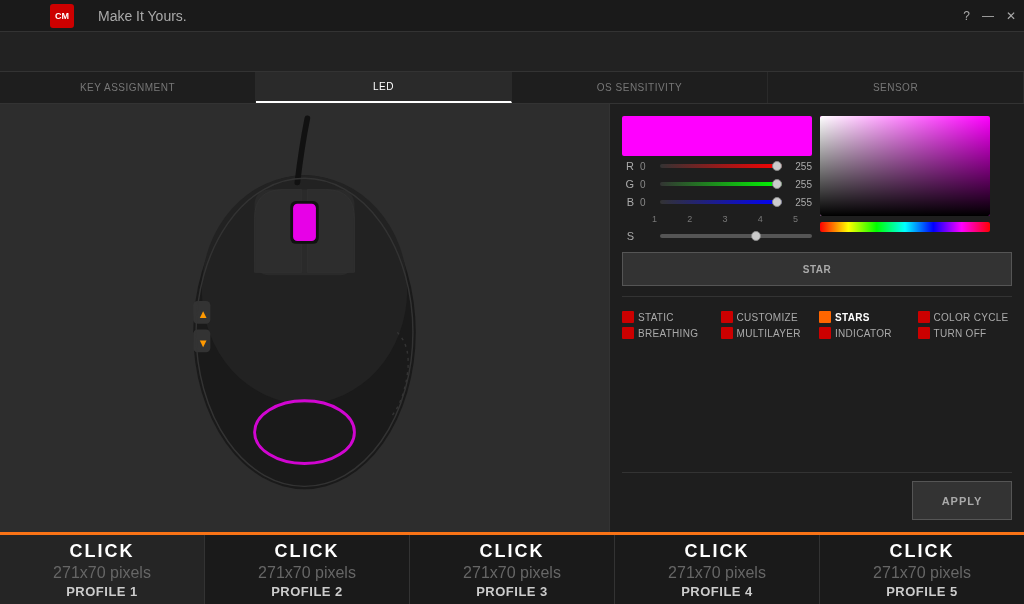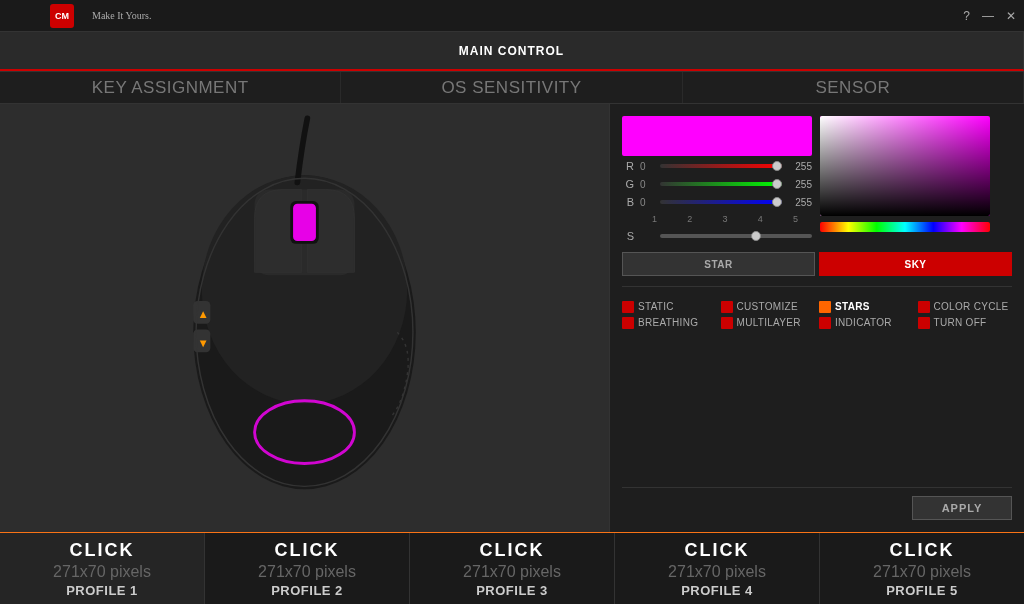--- a/index.html
+++ b/index.html
@@ -17,39 +17,38 @@
       background: #1a1a1a;
       height: 32px;
       display: flex;
       align-items: center;
       padding: 0 8px;
       border-bottom: 1px solid #333;
     }
     #title-bar .logo {
       display: flex;
       align-items: center;
-      gap: 18px;
+      gap: 24px;
       padding-left: 42px;
     }
     #title-bar .logo-icon {
       width: 24px;
       height: 24px;
       background: #cc0000;
       border-radius: 3px;
       display: flex;
       align-items: center;
       justify-content: center;
       font-size: 9px;
       color: white;
       font-weight: bold;
     }
     #title-bar .logo-text {
-      font-size: 10px;
-      color: #aaa;
-      font-family: Liberation Serif, serif;
+      font-size: 14px;
+      color: #aaa;
     }
     #title-bar .window-controls {
       margin-left: auto;
       display: flex;
       gap: 12px;
       align-items: center;
     }
     #title-bar .window-controls span {
       font-size: 12px;
       color: #aaa;
@@ -87,21 +86,21 @@
       display: flex;
       background: #1e1e1e;
       height: 32px;
       border-bottom: 1px solid #333;
     }
     .sub-nav-tab {
       flex: 1;
       display: flex;
       align-items: center;
       justify-content: center;
-      font-size: 17px;
+      font-size: 10px;
       letter-spacing: 0.5px;
       color: #777;
       cursor: pointer;
       border-right: 1px solid #2a2a2a;
       text-transform: uppercase;
     }
     .sub-nav-tab.active {
       color: #fff;
       background: #2a2a2a;
       border-bottom: 2px solid #fff;
@@ -218,21 +217,21 @@
     }
 
     
     .style-buttons {
       display: flex;
       gap: 4px;
       margin-top: 4px;
     }
     .style-btn {
       flex: 1;
-      height: 24px;
+      height: 34px;
       background: #333;
       border: 1px solid #555;
       color: #aaa;
       font-size: 10px;
       font-weight: bold;
       letter-spacing: 0.5px;
       cursor: pointer;
       display: flex;
       align-items: center;
       justify-content: center;
@@ -246,20 +245,21 @@
 
     
     #led-effects {
       display: grid;
       grid-template-columns: 1fr 1fr 1fr 1fr;
       gap: 4px;
       margin-top: 4px;
     }
     .led-effect {
       display: flex;
+      align-items: center;
       gap: 4px;
       font-size: 10px;
       color: #aaa;
       cursor: pointer;
       text-transform: uppercase;
       letter-spacing: 0.3px;
     }
     .led-dot {
       width: 12px;
       height: 12px;
@@ -274,39 +274,39 @@
     
     #apply-area {
       margin-top: auto;
       display: flex;
       justify-content: flex-end;
       padding-top: 8px;
       border-top: 1px solid #333;
     }
     #apply-btn {
       width: 100px;
-      height: 24px;
+      height: 39px;
       background: #333;
       border: 1px solid #555;
       color: #aaa;
       font-size: 11px;
       font-weight: bold;
       letter-spacing: 1px;
       cursor: pointer;
       text-transform: uppercase;
       display: flex;
       align-items: center;
       justify-content: center;
     }
 
     
     #bottom-bar {
       height: 72px;
       background: #1a1a1a;
-      border-top: 1px solid #f97316;
+      border-top: 3px solid #f97316;
       display: flex;
     }
     .profile-slot {
       flex: 1;
       border-right: 1px solid #333;
       display: flex;
       flex-direction: column;
       align-items: center;
       justify-content: center;
       cursor: pointer;
@@ -377,25 +377,25 @@
     <span class="logo-text">Make It Yours.</span>
   </div>
   <div class="window-controls">
     <span>?</span>
     <span>—</span>
     <span>✕</span>
   </div>
 </div>
 
 <div id="main-nav">
-  <div class="main-nav-tab active">MAIN CONTROL</div>
 </div>
 
 <div id="sub-nav">
   <div class="sub-nav-tab">KEY ASSIGNMENT</div>
+  <div class="sub-nav-tab active">LED</div>
   <div class="sub-nav-tab">OS SENSITIVITY</div>
   <div class="sub-nav-tab">SENSOR</div>
 </div>
 
 <div id="content">
 
   <div id="mouse-preview">
     <svg id="mouse-svg" viewBox="0 0 220 300" xmlns="http://www.w3.org/2000/svg">
 
       <ellipse cx="110" cy="160" rx="78" ry="110" fill="#1a1a1a"></ellipse>
@@ -477,21 +477,20 @@
         </div>
 
         <div style="display:flex;flex-direction:column;gap:4px;">
           <div class="gradient-picker-wrapper"></div>
           <div id="rainbow-bar"></div>
         </div>
       </div>
 
       <div class="style-buttons">
         <div class="style-btn">STAR</div>
-        <div class="style-btn active">SKY</div>
       </div>
 
       <div class="separator"></div>
 
       <div id="led-effects">
         <div class="led-effect">
           <div class="led-dot"></div>
           <span>STATIC</span>
         </div>
         <div class="led-effect">

